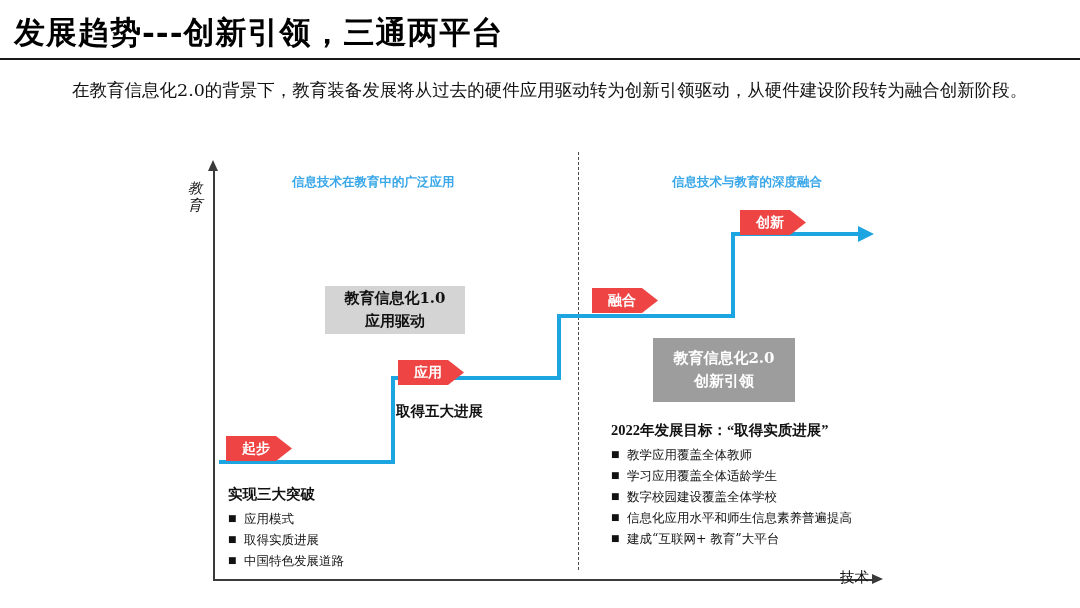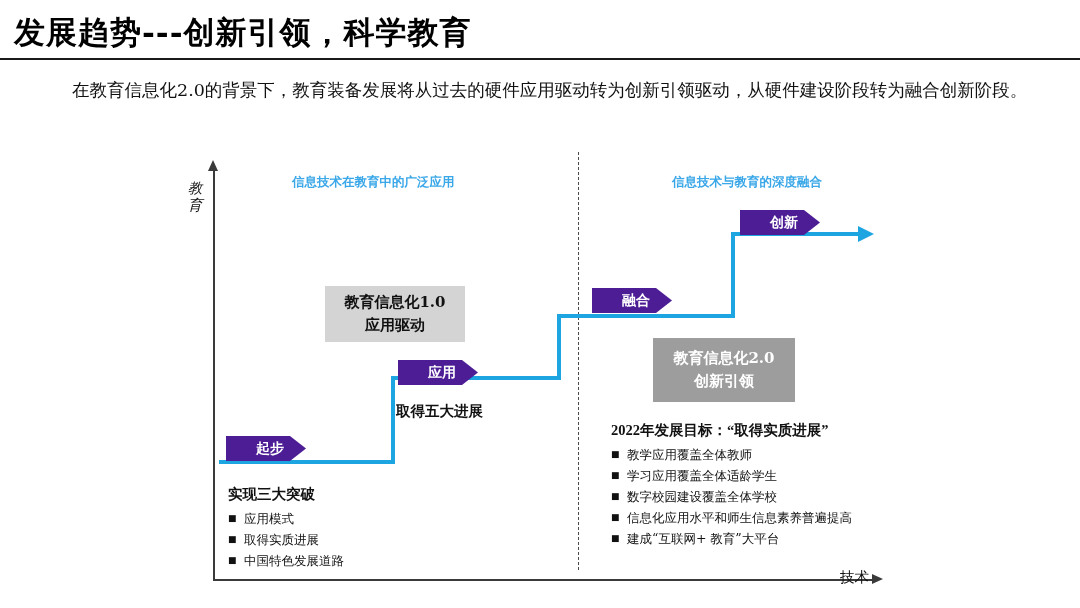--- a/index.html
+++ b/index.html
@@ -156,27 +156,27 @@
     width: 0; height: 0;
     border-top: 8px solid transparent;
     border-bottom: 8px solid transparent;
     border-left: 16px solid #1ca5e0;
   }
 
   
   .chev {
     position: absolute;
     height: 25px;
-    background: #4c1d95;
+    background: #ef4444;
     color: #ffffff;
     font-family: "DejaVu Serif", serif;
     font-size: 14px;
     font-weight: bold;
     line-height: 25px;
-    padding-left: 30px;
+    padding-left: 16px;
     padding-right: 22px;
     box-sizing: border-box;
     -webkit-clip-path: polygon(0 0, calc(100% - 16px) 0, 100% 50%, calc(100% - 16px) 100%, 0 100%);
     clip-path: polygon(0 0, calc(100% - 16px) 0, 100% 50%, calc(100% - 16px) 100%, 0 100%);
     white-space: nowrap;
   }
   .chev-qibu  { left: 226px; top: 288px; }
   .chev-yy    { left: 398px; top: 212px; }
   .chev-rh    { left: 592px; top: 140px; }
   .chev-cx    { left: 740px; top: 62px; }
@@ -189,21 +189,21 @@
     font-family: "DejaVu Serif", serif;
     text-align: center;
     box-sizing: border-box;
     display: flex;
     flex-direction: column;
     justify-content: center;
     align-items: center;
     line-height: 23px;
   }
   .box1 {
-    left: 325px; top: 138px; width: 140px; height: 56px;
+    left: 325px; top: 138px; width: 140px; height: 48px;
     font-size: 15px; font-weight: bold; color: #111;
   }
   .box2 {
     left: 653px; top: 190px; width: 142px; height: 64px;
     font-size: 15px; font-weight: bold; color: #ffffff; background: #9d9d9d;
   }
 
   
   .blocktitle {
     position: absolute;
@@ -246,21 +246,21 @@
     font-size: 17px;
     color: #111;
     margin-top: 28px;
   }
 </style>
 </head>
 <body>
 
 <div class="slide">
 
-  <div class="title">发展趋势---创新引领，科学教育</div>
+  <div class="title">发展趋势---创新引领，三通两平台</div>
   <div class="title-rule"></div>
 
   <div class="para"><span class="indent"></span><span>在教育信息化2.0的背景下，教育装备发展将从过去的硬件应用驱动转为创新引领驱动，从硬件建设阶段转为融合创新阶段。</span></div>
 
   <div class="figure">
 
     <div class="axis-v"></div>
     <div class="axis-v-arrow"></div>
     <div class="axis-h"></div>
     <div class="axis-h-arrow"></div>

